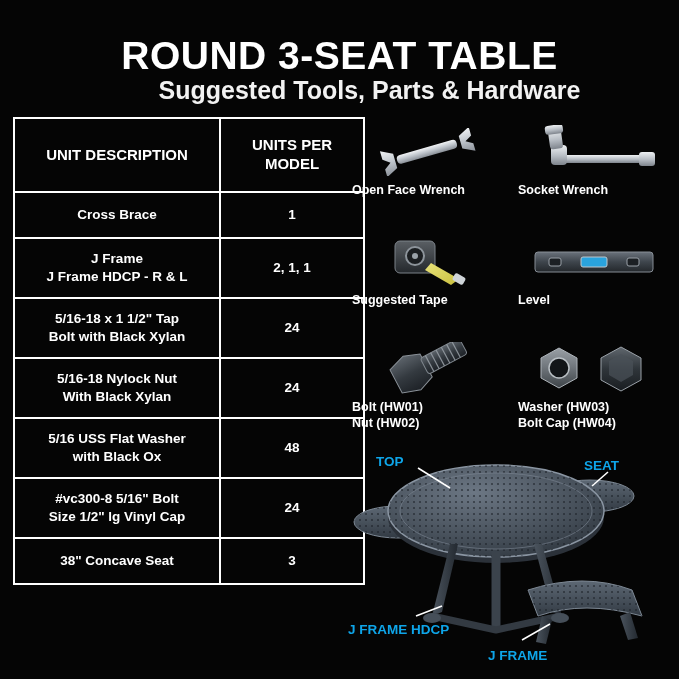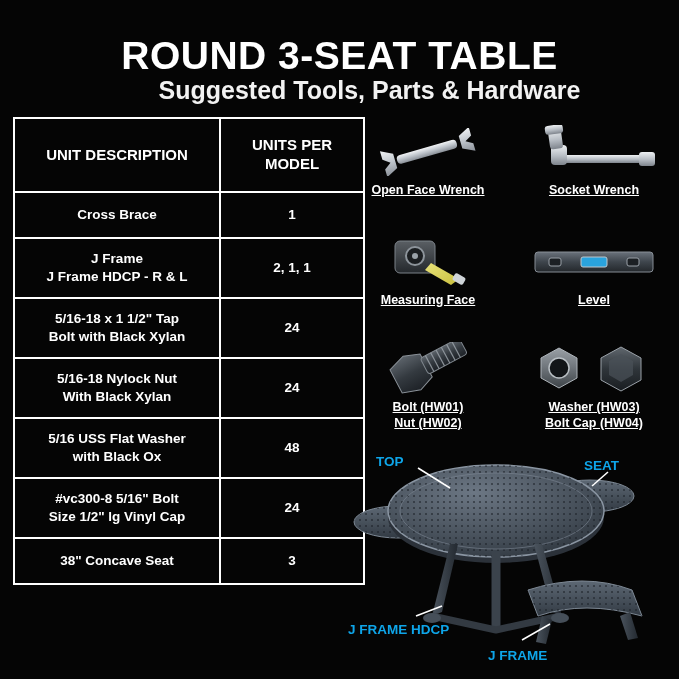--- a/index.html
+++ b/index.html
@@ -76,22 +76,21 @@
     left: 352px;
     top: 125px;
     width: 318px;
   }
   .tool-row {
     display: flex;
     justify-content: space-between;
   }
   .tool {
     width: 152px;
-    text-align: center;
-    text-decoration: underline;
+    text-align: left;
   }
   .tool-art {
     height: 54px;
     display: flex;
     align-items: center;
     justify-content: center;
   }
   .tool-label {
     font-size: 12.5px;
     font-weight: bold;
@@ -223,21 +222,21 @@
                 <stop offset="1" stop-color="#c9bf3e"></stop>
               </linearGradient>
             </defs>
             <rect x="22" y="6" width="40" height="32" rx="5" fill="url(#tape1)" stroke="#7d838a" stroke-width="1"></rect>
             <circle cx="42" cy="21" r="9" fill="#1b1e21" stroke="#8d949b" stroke-width="2"></circle>
             <circle cx="42" cy="21" r="3" fill="#9aa1a8"></circle>
             <path d="M58 28 L86 44 L78 50 L52 35 Z" fill="url(#tape2)"></path>
             <rect x="80" y="40" width="12" height="8" rx="2" fill="#cfd4d8" transform="rotate(30 86 44)"></rect>
           </svg>
         </div>
-        <div class="tool-label">Measuring Face</div>
+        <div class="tool-label">Suggested Tape</div>
       </div>
 
       <div class="tool">
         <div class="tool-art">
           <svg width="130" height="44" viewBox="0 0 130 44">
             <defs>
               <linearGradient id="lvl" x1="0" y1="0" x2="0" y2="1">
                 <stop offset="0" stop-color="#6a727b"></stop>
                 <stop offset="0.5" stop-color="#3e454c"></stop>
                 <stop offset="1" stop-color="#23272b"></stop>

